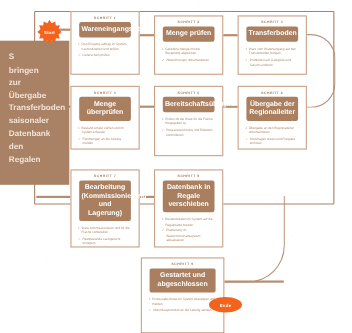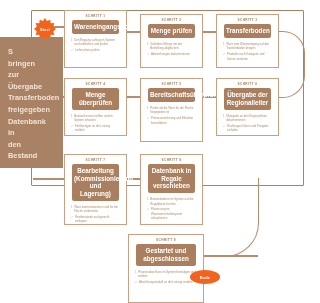--- a/index.html
+++ b/index.html
@@ -235,25 +235,24 @@
         </div>
     </div>
   </div>
 
   <div class="title-panel">
     <span>S</span>
     <span>bringen</span>
     <span>zur</span>
     <span>Übergabe</span>
     <span>Transferboden</span>
-    <span>freigegeben</span>
+    <span>saisonaler</span>
     <span>Datenbank</span>
-    <span>in</span>
     <span>den</span>
-    <span>Bestand</span>
+    <span>Regalen</span>
   </div>
 
   <div class="start-badge">
     <svg viewBox="0 0 40 40" width="22" height="22">
       <polygon points="20,0 23.6,5.6 29.6,3 30.4,9.6 37,9.2 35,15.6 40,20 35,24.4 37,30.8 30.4,30.4 29.6,37 23.6,34.4 20,40 16.4,34.4 10.4,37 9.6,30.4 3,30.8 5,24.4 0,20 5,15.6 3,9.2 9.6,9.6 10.4,3 16.4,5.6" fill="#f2641e"></polygon>
     </svg>
     <div class="lbl">Start</div>
   </div>
 
   <div class="end-badge">

